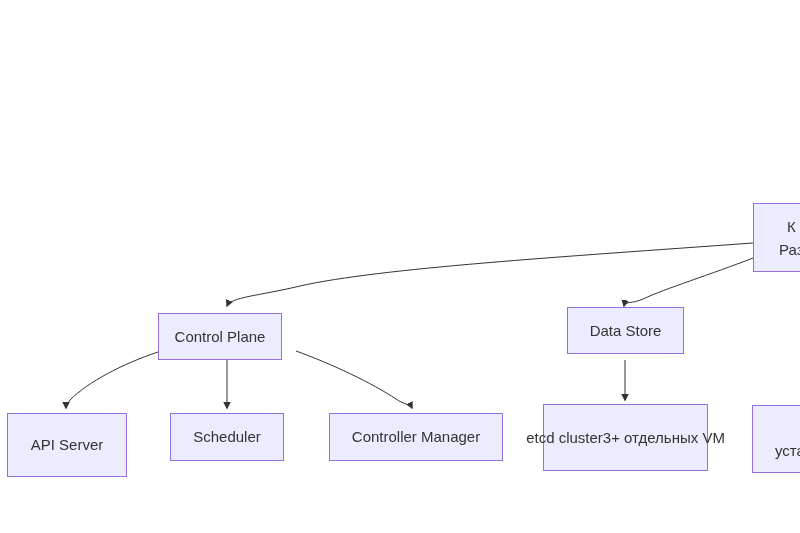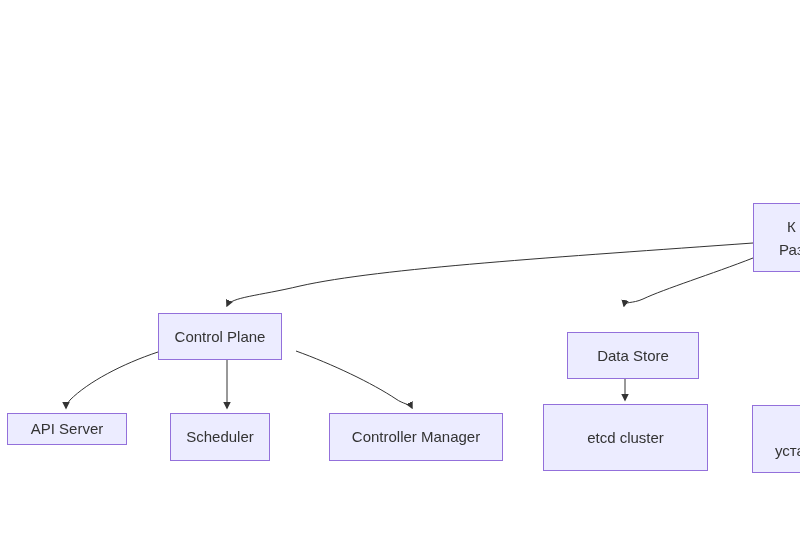--- a/index.html
+++ b/index.html
@@ -73,38 +73,39 @@
     <path class="edge" marker-end="url(#arrow)" d="M158,352 C122,364 88,382 70,400 C67,404 66,406 66,408"></path>
     <path class="edge" marker-end="url(#arrow)" d="M227,360 L227,408"></path>
     <path class="edge" marker-end="url(#arrow)" d="M296,351 C332,364 372,383 396,399 C403,404 410,404 412,408"></path>
     <path class="edge" marker-end="url(#arrow)" d="M625,360 L625,400"></path>
   </svg>
 
   <div class="node" style="left:158px;top:313px;width:124px;height:47px">
     <span class="line">Control Plane</span>
   </div>
 
-  <div class="node" style="left:567px;top:332px;width:132px;height:47px">
+  <div class="node" style="left:567px;top:307px;width:117px;height:47px">
     <span class="line">Data Store</span>
   </div>
 
-  <div class="node" style="left:7px;top:413px;width:120px;height:32px">
+  <div class="node" style="left:7px;top:413px;width:120px;height:64px">
     <span class="line">API Server</span>
   </div>
 
-  <div class="node" style="left:170px;top:413px;width:100px;height:48px">
+  <div class="node" style="left:170px;top:413px;width:114px;height:48px">
     <span class="line">Scheduler</span>
   </div>
 
   <div class="node" style="left:329px;top:413px;width:174px;height:48px">
     <span class="line">Controller Manager</span>
   </div>
 
   <div class="node multi" style="left:543px;top:404px;width:165px;height:67px">
     <span class="line">etcd cluster</span>
+    <span class="line">3+ отдельных VM</span>
   </div>
 
   <div class="node partial" style="left:753px;top:203px;width:160px;height:69px">
     <span style="left:33px;top:15px">К</span>
     <span style="left:25px;top:38px">Раз</span>
   </div>
 
   <div class="node partial" style="left:752px;top:405px;width:160px;height:68px">
     <span style="left:22px;top:37px">уста</span>
   </div>

